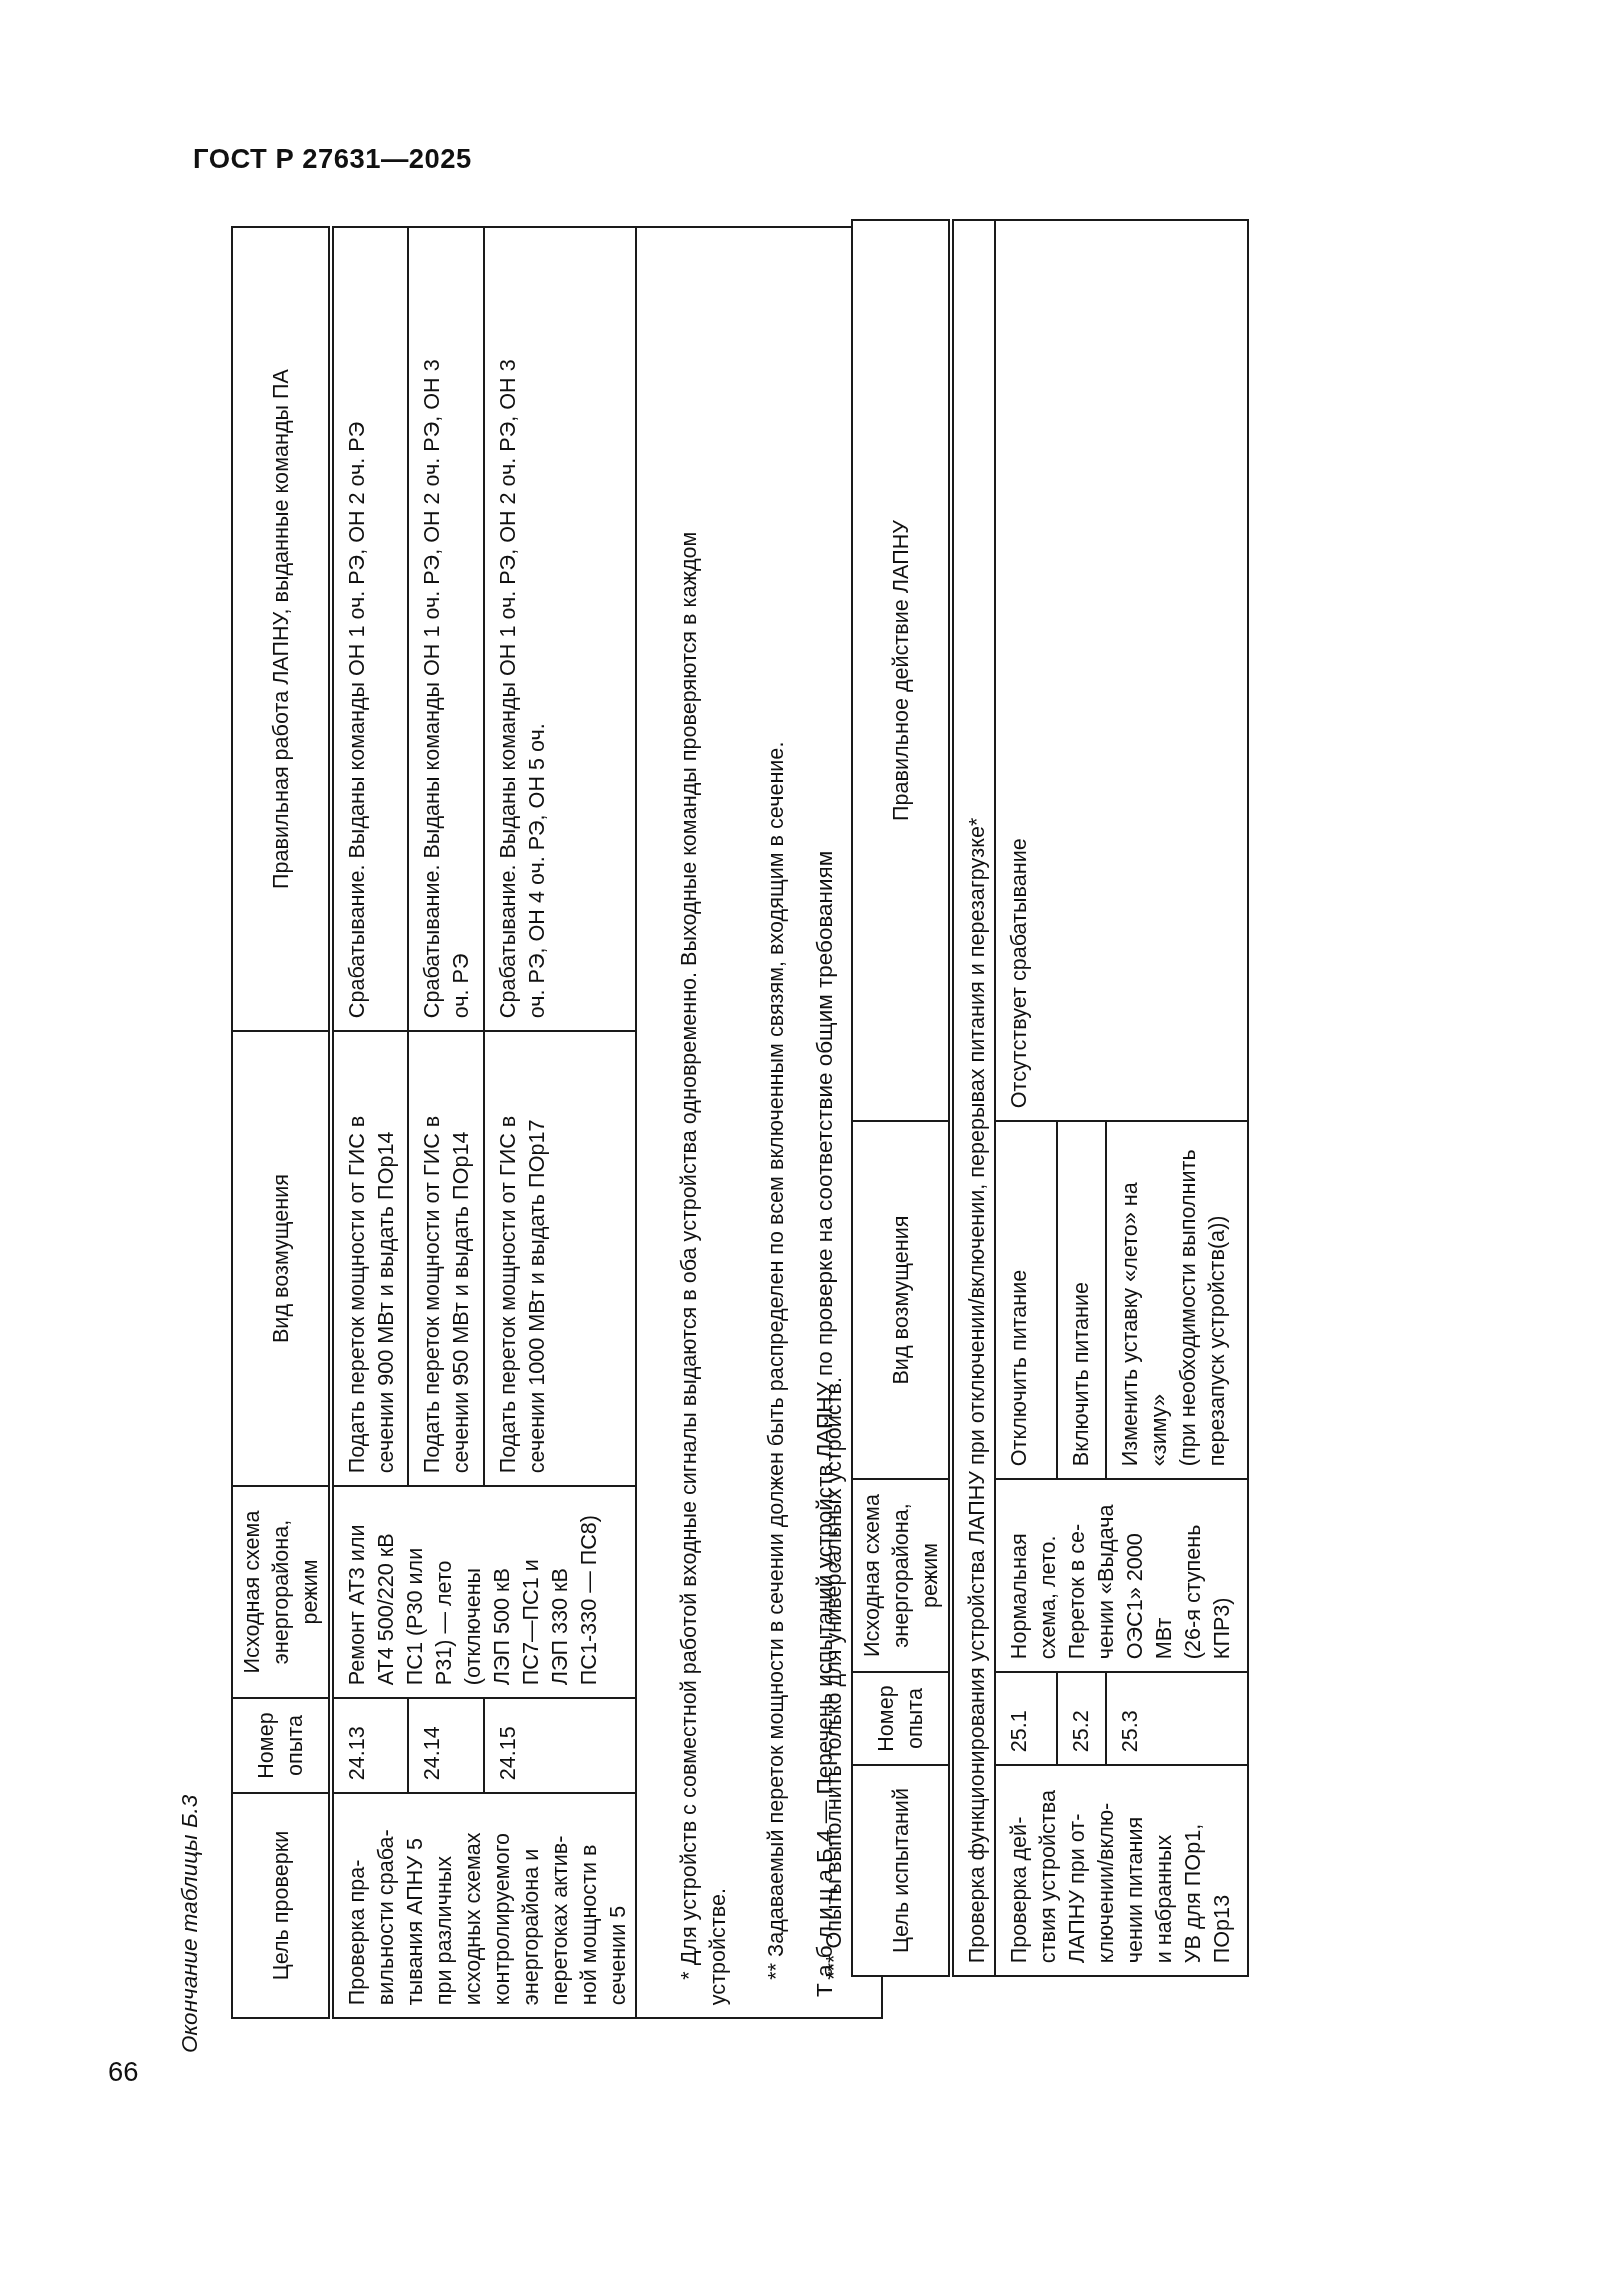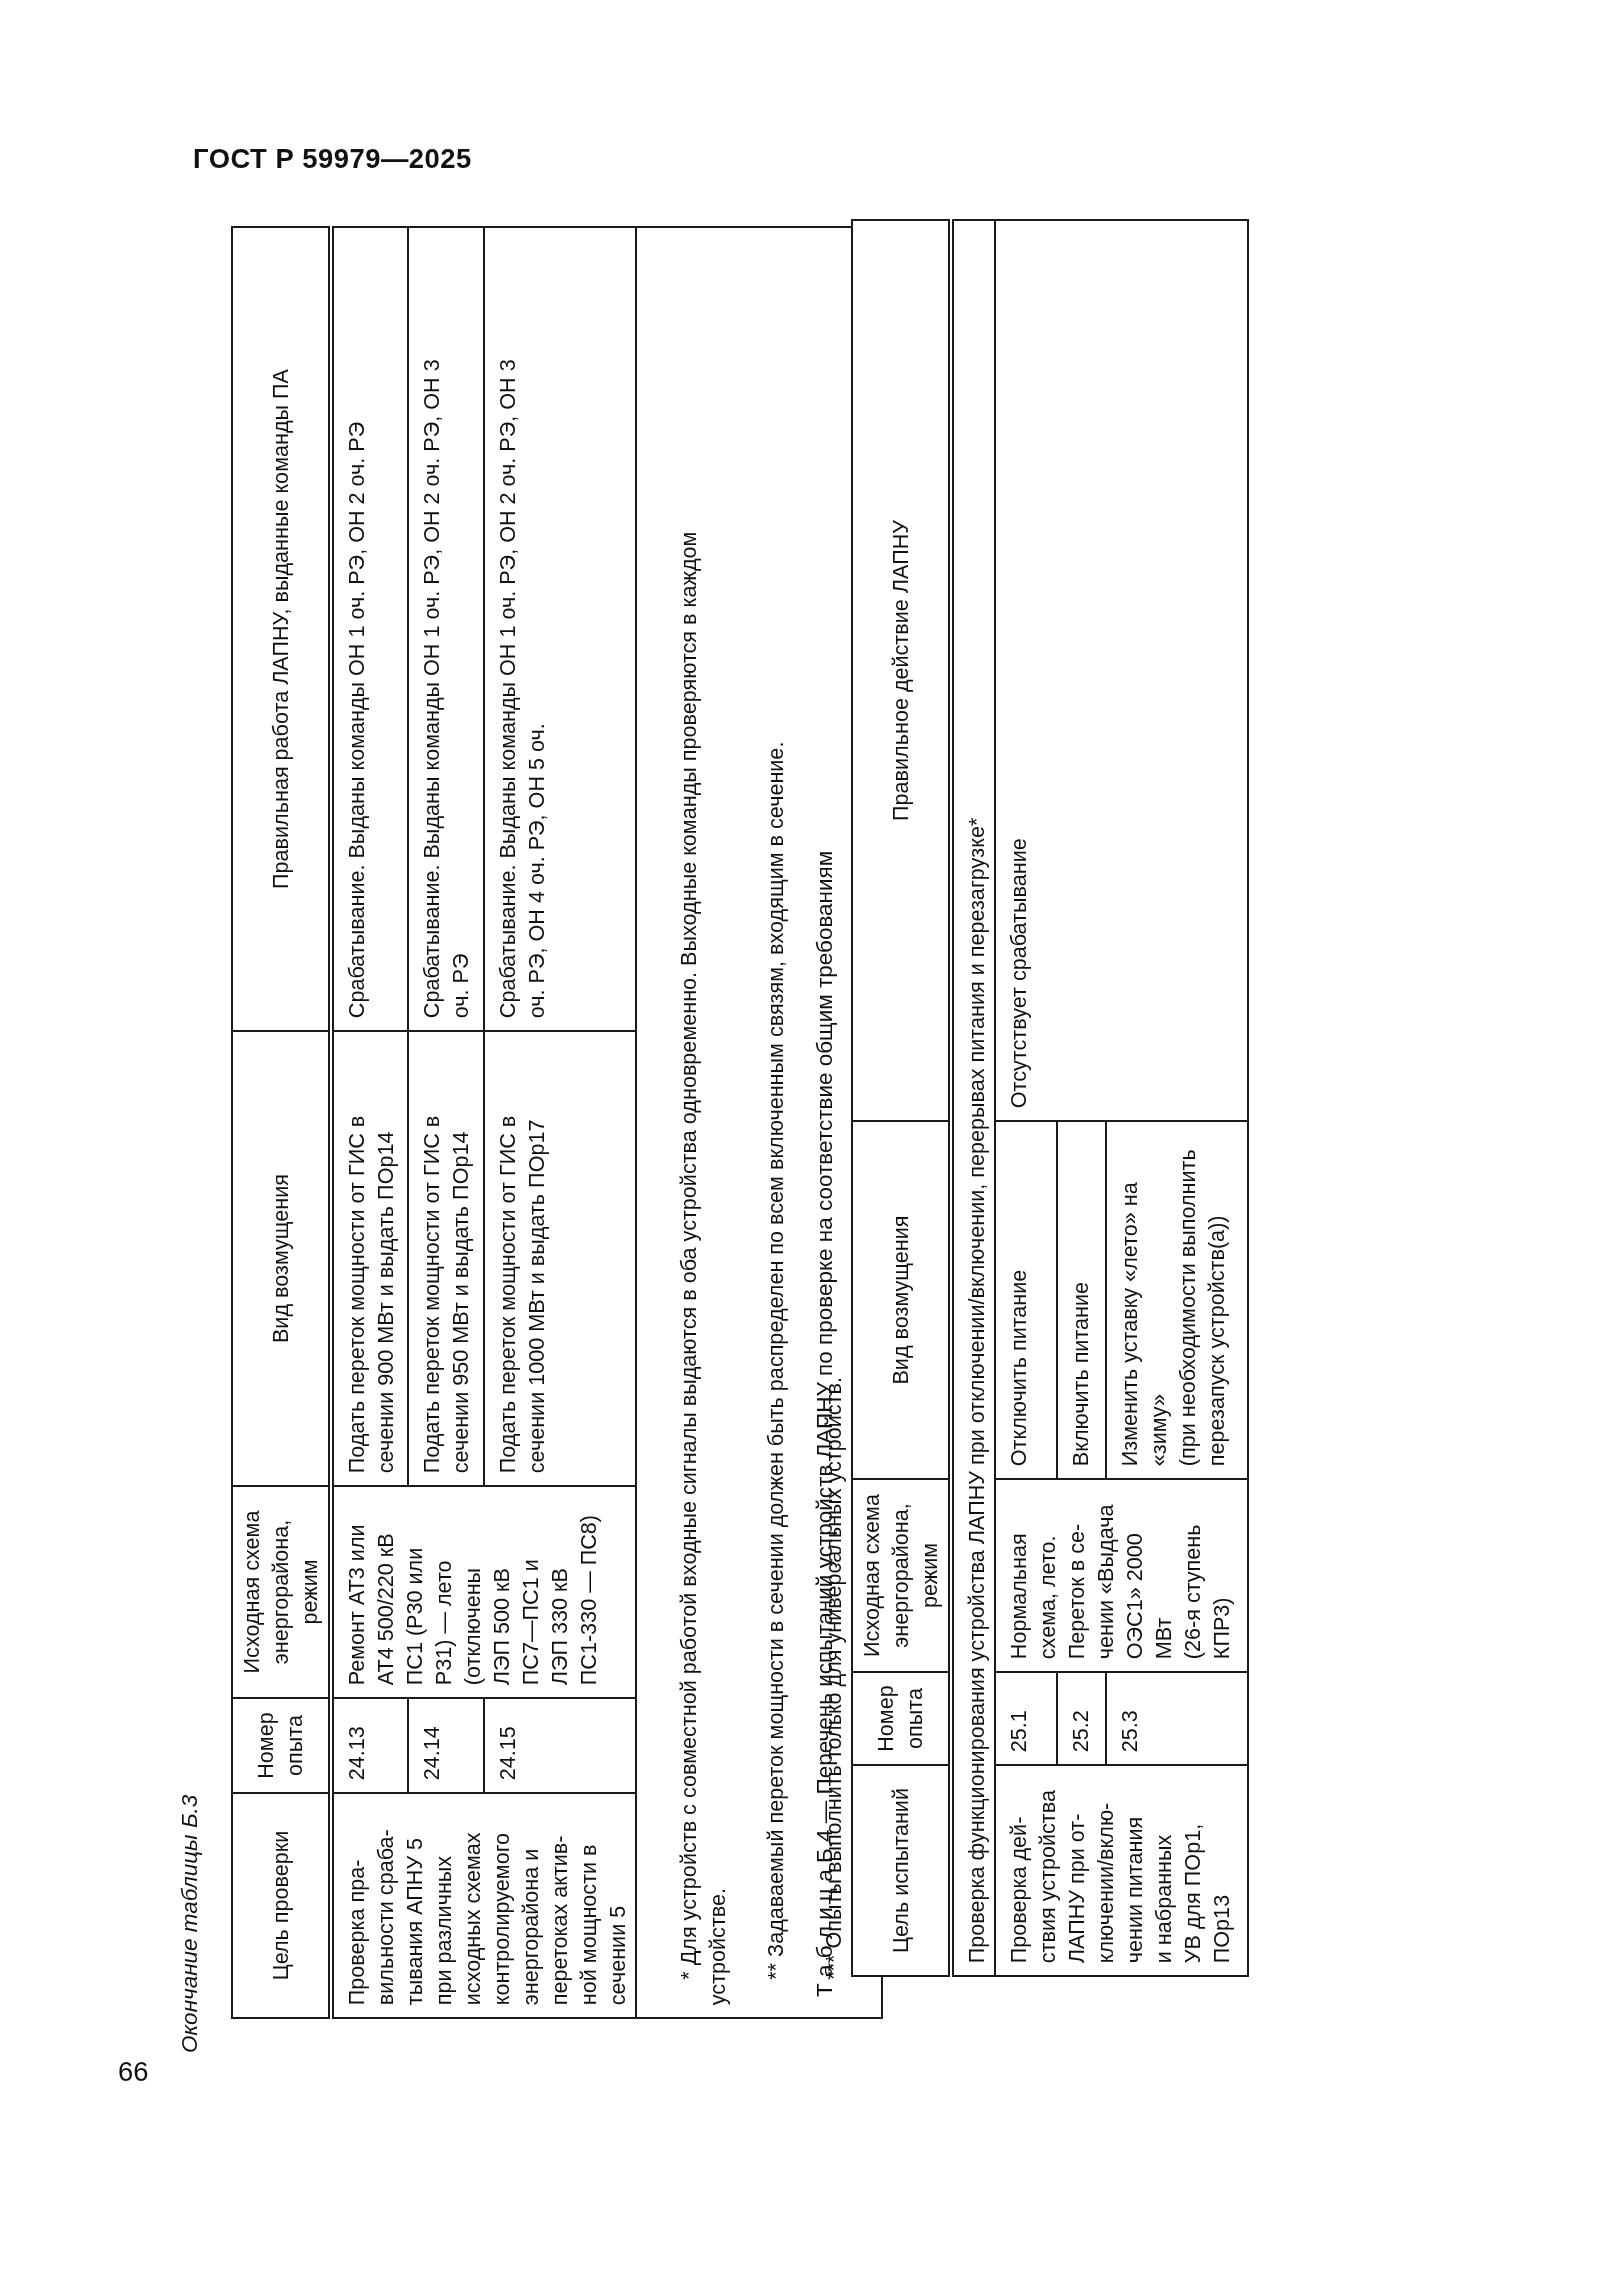--- a/index.html
+++ b/index.html
@@ -15,21 +15,21 @@
   .rot{
     position:absolute;
     transform:rotate(-90deg);
     transform-origin:0 0;
   }
   #page-header{
     position:absolute;left:193px;top:143px;
     font-size:27.4px;font-weight:bold;letter-spacing:0.5px;
   }
   #page-number{
-    position:absolute;left:118px;top:2056px;
+    position:absolute;left:108px;top:2056px;
     font-size:27.4px;
   }
   .caption{
     font-size:22.5px;line-height:33px;white-space:nowrap;
   }
   #b3-caption-wrap{left:173px;top:2053px;width:294px;height:33px;}
   #b3-caption-wrap .caption{font-style:italic;}
   #b4-caption-wrap{left:808px;top:1997px;width:1237px;height:33px;}
 
   #b3-wrap{left:231px;top:2019px;width:1791px;height:559px;}
@@ -60,21 +60,21 @@
     border-bottom:6.9px double #1a1a1a;
   }
   td.num{text-align:center;padding-top:9.8px;}
   td.footnote-cell{border-top:2.9px solid #1a1a1a;padding:7.8px 15.7px;}
   td.footnote-cell p{margin:0;text-indent:25.5px;}
   td.section-cell{text-align:center;padding:4.9px 7.8px;}
 </style>
 </head>
 <body>
 
-<div id="page-header">ГОСТ Р 59979—2025</div>
+<div id="page-header">ГОСТ Р 27631—2025</div>
 
 <div id="b3-caption-wrap" class="rot">
   <div class="caption">Окончание таблицы Б.3</div>
 </div>
 
 <div id="b3-wrap" class="rot">
   <table class="gost">
     <colgroup>
       <col style="width:225px">
         <col style="width:95px">

